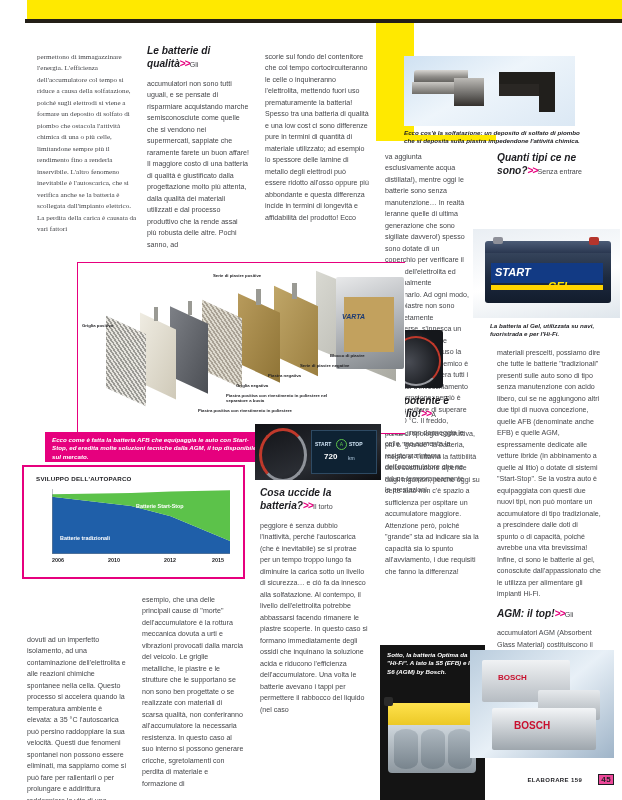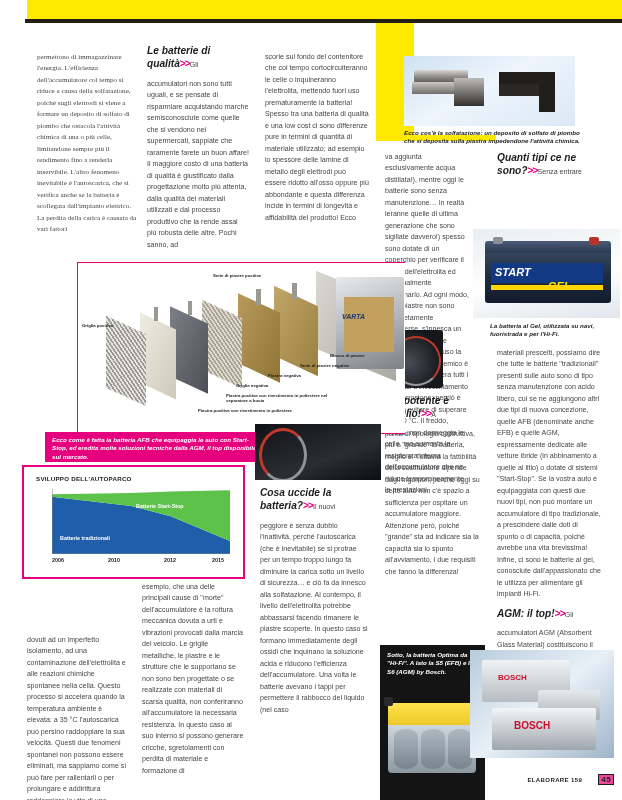--- a/index.html
+++ b/index.html
@@ -190,20 +190,29 @@
   <div class="lbl" style="left:120px;top:145px;width:130px;">Piastra positiva con rivestimento in poliestere</div>
 </div>
 
 <div class="imgbox" id="fig-cap-bar">
   <div class="cap">Ecco come è fatta la batteria AFB che equipaggia le auto con Start-Stop, ed eredita molte soluzioni tecniche dalla AGM, il top disponibile sul mercato.</div>
 </div>
 
 <div class="imgbox" id="dash">
   <div style="position:absolute;left:4px;top:4px;width:42px;height:48px;border-radius:50%;
        border:3px solid #8f939a;border-top-color:#c0392b;border-left-color:#c0392b;"></div>
+  <div style="position:absolute;left:56px;top:6px;width:64px;height:42px;background:#0e2233;
+       border:1px solid #2e4a63;">
+    <div style="position:absolute;left:3px;top:10px;font-size:5px;color:#cfe4f5;font-weight:bold;">START</div>
+    <div style="position:absolute;left:24px;top:8px;width:9px;height:9px;border:1px solid #5cc24a;
+         border-radius:50%;color:#5cc24a;font-size:5px;text-align:center;line-height:9px;">A</div>
+    <div style="position:absolute;left:37px;top:10px;font-size:5px;color:#cfe4f5;font-weight:bold;">STOP</div>
+    <div style="position:absolute;left:12px;top:21px;font-size:8px;color:#fff;font-weight:bold;">720</div>
+    <div style="position:absolute;left:36px;top:24px;font-size:5px;color:#b9d4ea;">km</div>
+  </div>
 </div>
 
 <div class="imgbox" id="chartbox">
   <div id="chart-title">SVILUPPO DELL'AUTOPARCO</div>
   <svg id="plot" viewBox="0 0 178 65" preserveAspectRatio="none">
     <g id="chart-svg">
         <line x1="0" x2="178" y1="13" y2="13" stroke="#b9c2cc" stroke-width="0.5" stroke-dasharray="2 2"></line>
         <line x1="0" x2="178" y1="26" y2="26" stroke="#b9c2cc" stroke-width="0.5" stroke-dasharray="2 2"></line>
         <line x1="0" x2="178" y1="39" y2="39" stroke="#b9c2cc" stroke-width="0.5" stroke-dasharray="2 2"></line>
         <line x1="0" x2="178" y1="52" y2="52" stroke="#b9c2cc" stroke-width="0.5" stroke-dasharray="2 2"></line>
@@ -219,27 +228,27 @@
     <span style="left:160px;">2015</span>
   </div>
   <div class="serieslbl" style="left:36px;top:68px;">Batterie tradizionali</div>
   <div class="serieslbl" style="left:112px;top:36px;">Batterie Start-Stop</div>
 </div>
 
 <div class="col" id="c6" style="left:27px;top:595px;width:100px;margin-top:40px;">
   <p>dovuti ad un imperfetto isolamento, ad una contaminazione dell'elettrolita e alle reazioni chimiche spontanee nella cella. Questo processo si accelera quando la temperatura ambiente è elevata: a 35 °C l'autoscarica può persino raddoppiare la sua velocità. Questi due fenomeni spontanei non possono essere eliminati, ma sappiamo come si può fare per rallentarli o per prolungare e addirittura raddoppiare la vita di una batteria ben curata rispetto a una maltrattata!</p>
 </div>
 
-<div class="col" id="c7" style="left:142px;top:582px;width:102px;">
+<div class="col" id="c7" style="left:142px;top:595px;width:102px;">
   <p>esempio, che una delle principali cause di "morte" dell'accumulatore è la rottura meccanica dovuta a urti e vibrazioni provocati dalla marcia del veicolo. Le griglie metalliche, le piastre e le strutture che le supportano se non sono ben progettate o se realizzate con materiali di scarsa qualità, non conferiranno all'accumulatore la necessaria resistenza. In questo caso al suo interno si possono generare cricche, sgretolamenti con perdita di materiale e formazione di</p>
 </div>
 
 <div class="col" id="c8" style="left:260px;top:487px;width:108px;">
   <p>
-    <span class="hd">Cosa uccide la batteria?</span><span class="hd chev">&gt;&gt;</span><span class="runin">Il nuovi</span>
+    <span class="hd">Cosa uccide la batteria?</span><span class="hd chev">&gt;&gt;</span><span class="runin">Il torto</span>
   </p>
   <p>peggiore è senza dubbio l'inattività, perché l'autoscarica (che è inevitabile) se si protrae per un tempo troppo lungo fa diminuire la carica sotto un livello di sicurezza… e ciò fa da innesco alla solfatazione. Al contempo, il livello dell'elettrolita potrebbe abbassarsi facendo rimanere le piastre scoperte. In questo caso si formano immediatamente degli ossidi che inquinano la soluzione acida e riducono l'efficienza dell'accumulatore. Una volta le batterie avevano i tappi per permettere il rabbocco del liquido (nel caso</p>
 </div>
 
 <div class="imgbox" id="optima-box">
   <div class="cap" id="optima-cap">Sotto, la batteria Optima da "Hi-Fi". A lato la S5 (EFB) e la S6 (AGM) by Bosch.</div>
   <div style="position:absolute;left:8px;top:58px;width:88px;height:26px;border-radius:4px;
        background:linear-gradient(180deg,#ffe24d,#e8c41f);"></div>
   <div style="position:absolute;left:8px;top:80px;width:88px;height:48px;border-radius:0 0 4px 4px;
        background:linear-gradient(180deg,#cfd7dd,#8d979f);">

